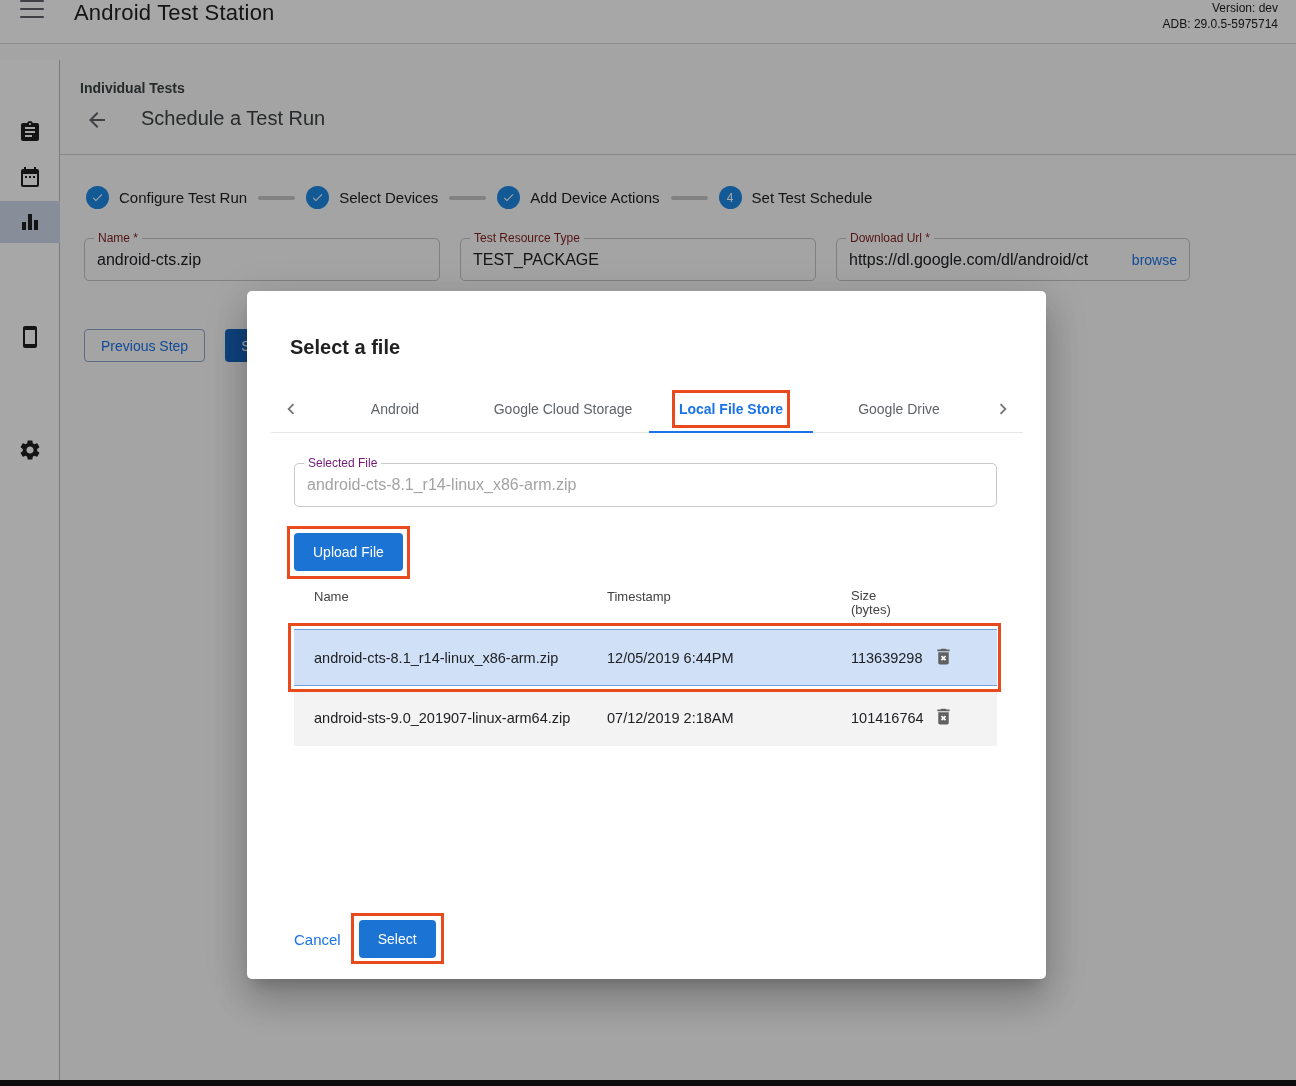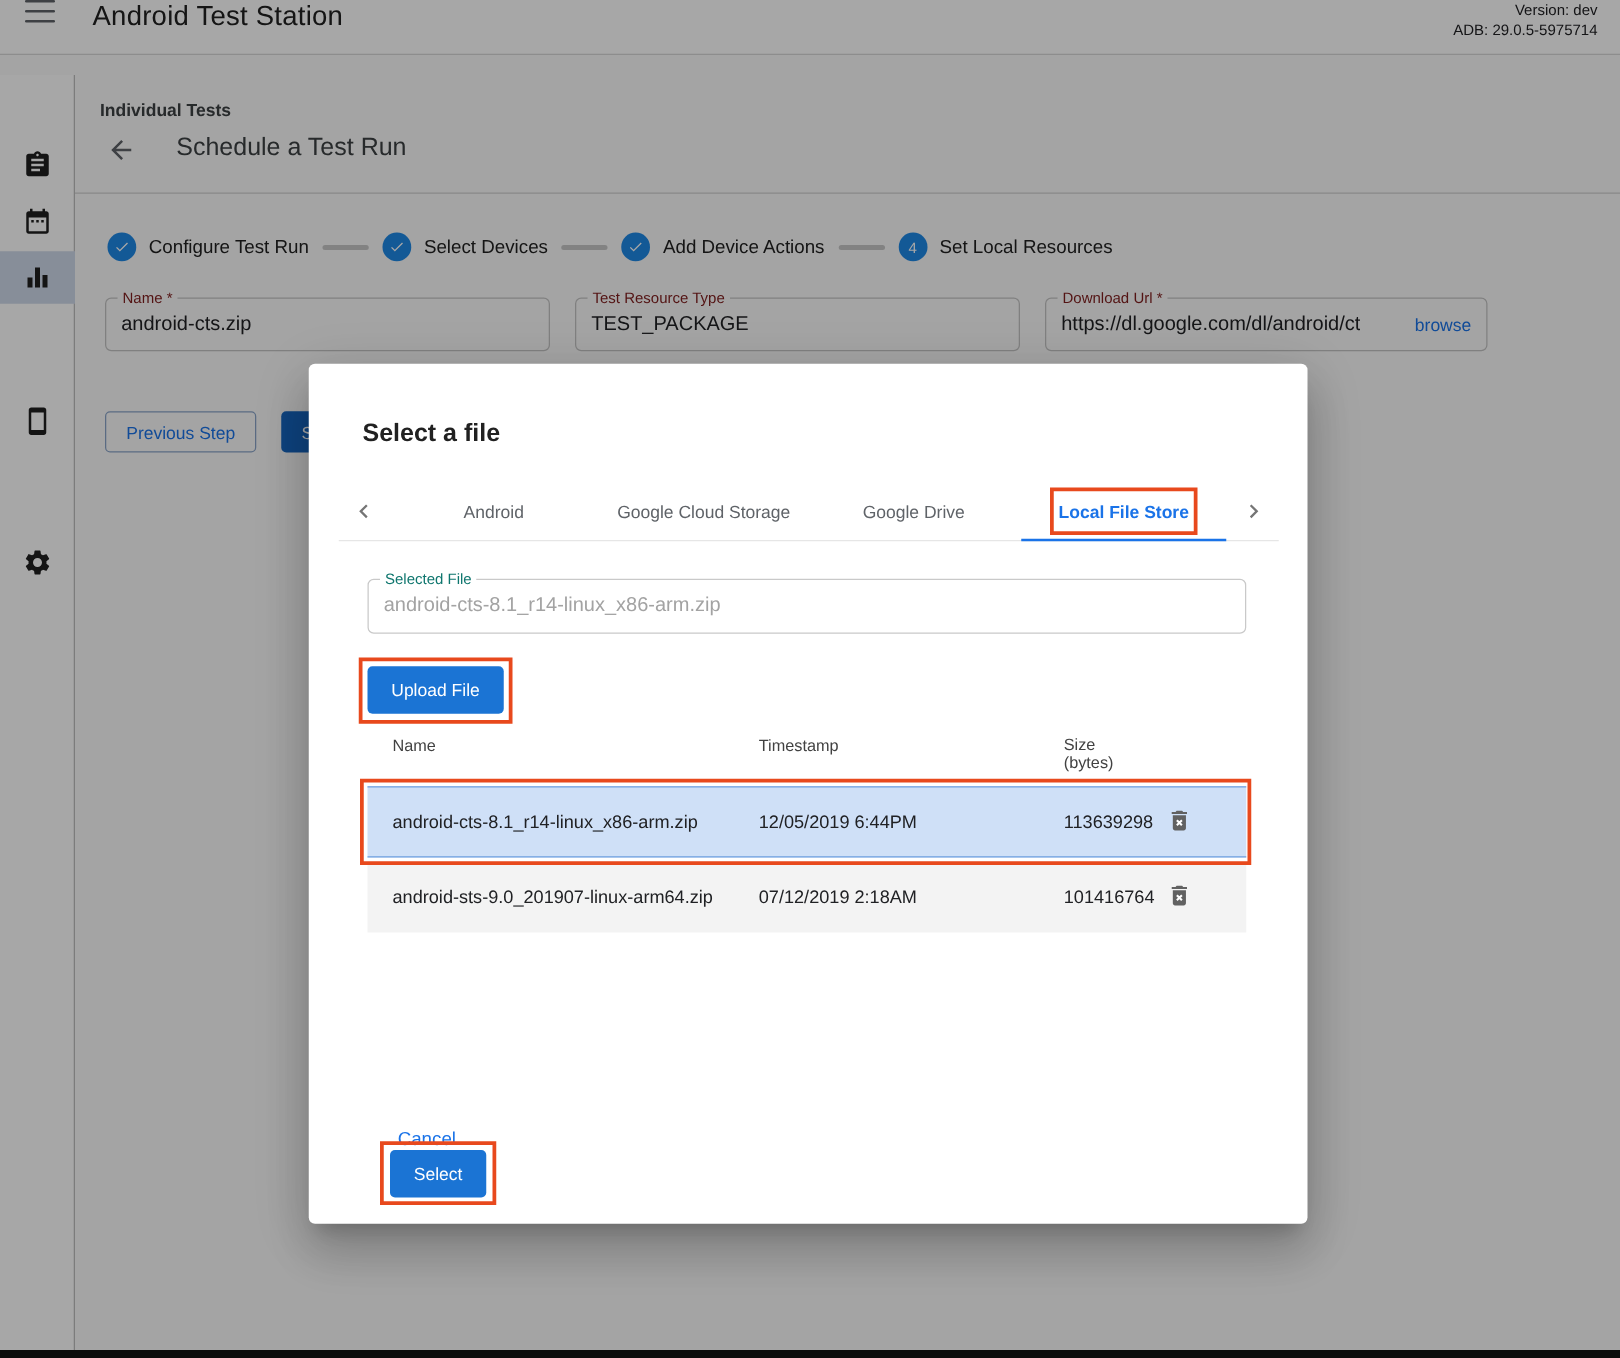--- a/index.html
+++ b/index.html
@@ -71,42 +71,42 @@
   .tab-pager { width:40px; display:flex; align-items:center; justify-content:center; cursor:pointer; }
   .tab-pager svg { width:22px; height:22px; fill:#757575; }
   .tab { flex:1; display:flex; align-items:center; justify-content:center; font-size:14px;
          color:#5f6368; cursor:pointer; position:relative; }
   .tab.active { color:#1a73e8; font-weight:bold; }
   .tab.active .ink-bar { position:absolute; left:2px; right:2px; bottom:-1px; height:2px; background:#1a73e8; }
 
   .dlg-body { position:absolute; left:47px; right:49px; top:463px; top:172px; }
   .sel-field { position:relative; border:1px solid #c9c9c9; border-radius:5px; height:44px;
                display:flex; align-items:center; padding:0 12px; background:#fff; }
-  .sel-field .flabel { position:absolute; top:-8px; left:9px; font-size:12px; color:#0f766e;
+  .sel-field .flabel { position:absolute; top:-8px; left:9px; font-size:12px; color:#701a75;
                        background:#fff; padding:0 4px; }
   .sel-field .fvalue { font-size:16px; color:#a3a3a3; }
 
   .btn-filled { height:38px; padding:0 19px; border:none; border-radius:4px; background:#1b74d4;
                 color:#fff; font-size:14px; font-family:inherit; cursor:pointer; }
   .upload-wrap { position:relative; display:inline-block; margin-top:26px; }
   .files-title { margin-top:22px; font-size:16px; color:#212121; }
 
   .ftable { margin-top:15px; }
   .frow { display:grid; grid-template-columns:313px 244px 78px 1fr; align-items:center; }
   .fhead { height:40px; font-size:13px; color:#424242; align-items:start; padding-top:3px; }
   .fhead > div:first-child { padding-left:20px; }
   .col-2lines { line-height:14px; }
   .fdata { height:57px; background:#f3f3f3; font-size:14.5px; color:#202124; position:relative; margin-top:3px; }
   .fdata > div:first-child { padding-left:20px; }
   .fdata.selected { background:#cfe0f7; border-top:1px solid #6e9fe0; border-bottom:1px solid #6e9fe0; }
   .cell { white-space:nowrap; overflow:hidden; }
   .del-btn { width:24px; height:24px; margin-left:2px; background:none; border:none; cursor:pointer; padding:0; }
   .del-btn svg { width:21px; height:21px; }
 
-  .dlg-footer { position:absolute; left:47px; bottom:21px; display:flex; align-items:center;flex-direction:column; }
+  .dlg-footer { position:absolute; left:47px; bottom:21px; display:flex; align-items:center; }
   .cancel-link { font-size:15px; color:#1a73e8; cursor:pointer; background:none; border:none; font-family:inherit; }
   .select-wrap { position:relative; margin-left:18px; }
 
   
   .anno { position:absolute; border:3px solid #e8491d; pointer-events:none; z-index:5; }
   .anno-tab { left:50%; top:50%; transform:translate(-50%,-50%); width:118px; height:38px; }
   .anno-upload { left:-7px; top:-7px; right:-7px; bottom:-8px; }
   .anno-row { left:-6px; right:-4px; top:-7px; bottom:-7px; }
   .anno-select { left:-8px; right:-8px; top:-7px; bottom:-6px; }
 </style>
@@ -188,21 +188,21 @@
       <div class="step-circle">
         <svg viewBox="0 0 24 24">
             <path d="M9 16.2 4.8 12l-1.4 1.4L9 19 21 7l-1.4-1.4z"></path>
           </svg>
       </div>
       <div class="step-label">Add Device Actions</div>
     </div>
     <div class="step-connector"></div>
     <div class="step">
       <div class="step-circle">4</div>
-      <div class="step-label">Set Local Resources</div>
+      <div class="step-label">Set Test Schedule</div>
     </div>
   </div>
 
   <div class="form-row">
     <div class="mat-field f-name">
       <span class="flabel">Name *</span>
       <span class="fvalue">android-cts.zip</span>
     </div>
     <div class="mat-field f-type">
       <span class="flabel">Test Resource Type</span>
@@ -228,26 +228,26 @@
   <h2 class="dlg-title">Select a file</h2>
 
   <div class="tabbar">
     <div class="tab-pager">
       <svg viewBox="0 0 24 24">
           <path d="M15.41 7.41 14 6l-6 6 6 6 1.41-1.41L10.83 12z"></path>
         </svg>
     </div>
     <div class="tab">Android</div>
     <div class="tab">Google Cloud Storage</div>
-    <div class="tab">Google Drive</div>
     <div class="tab active">
       <span>Local File Store</span>
       <span class="ink-bar"></span>
       <span class="anno anno-tab"></span>
     </div>
+    <div class="tab">Google Drive</div>
     <div class="tab-pager">
       <svg viewBox="0 0 24 24">
           <path d="M10 6 8.59 7.41 13.17 12l-4.58 4.59L10 18l6-6z"></path>
         </svg>
     </div>
   </div>
 
   <div class="dlg-body">
     <div class="sel-field">
       <span class="flabel">Selected File</span>

